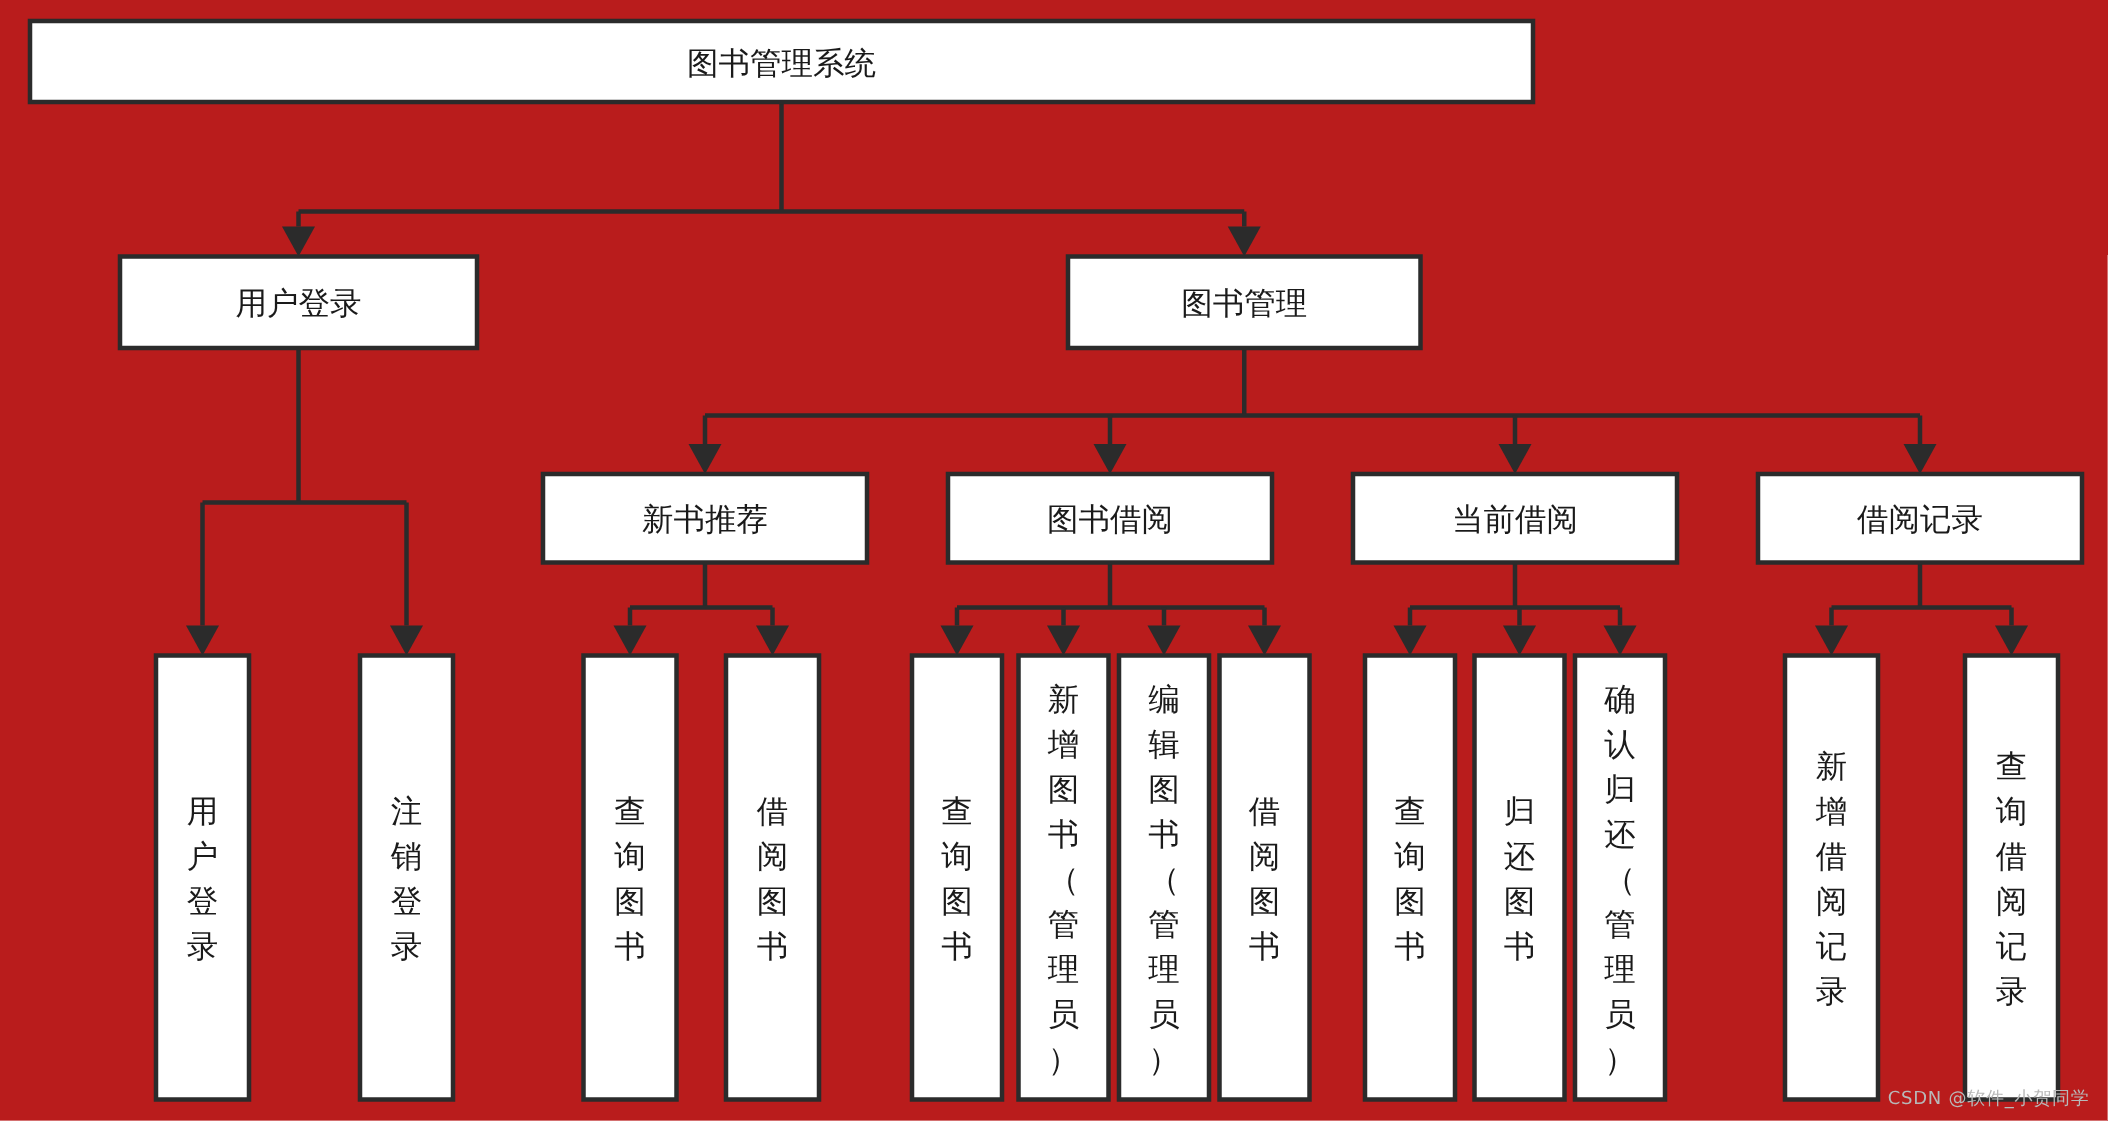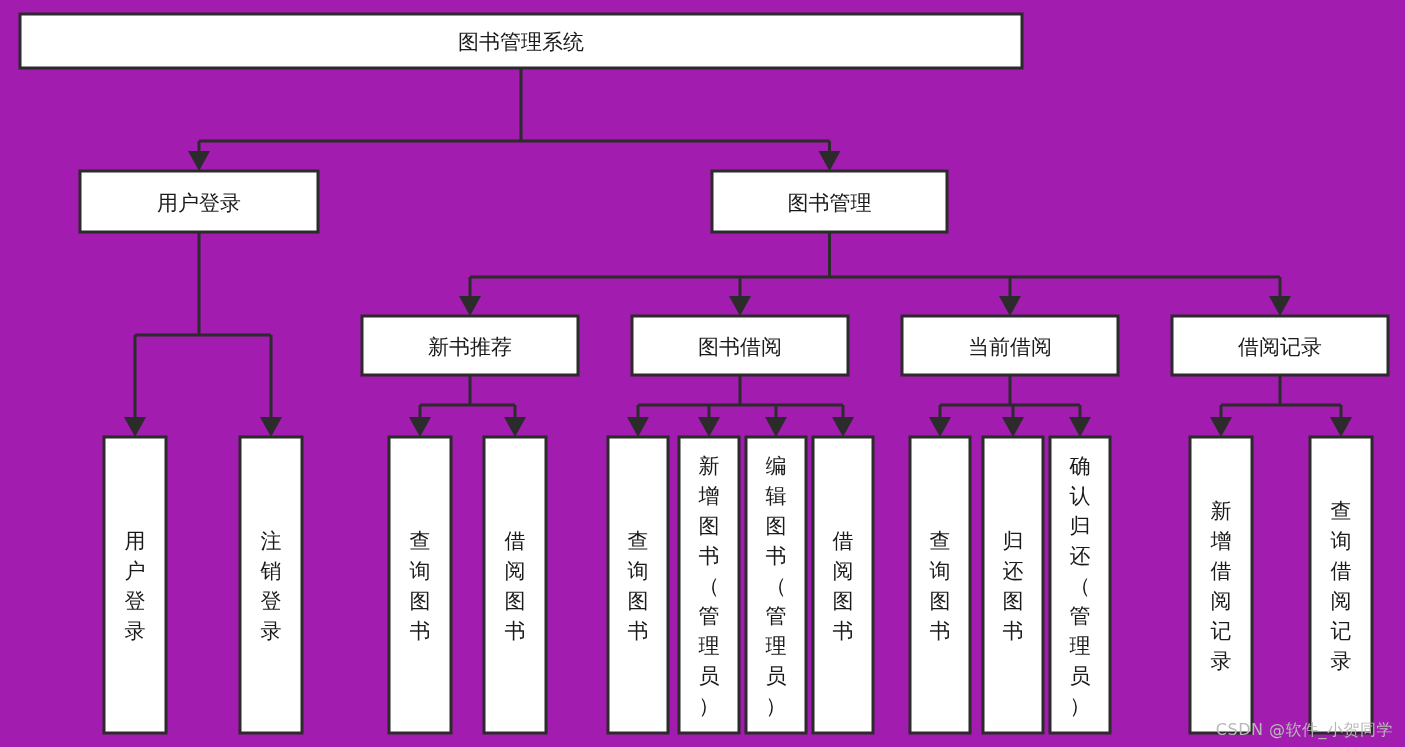--- a/index.html
+++ b/index.html
@@ -11,21 +11,21 @@
   body {
     width: 1405px;
     height: 747px;
     overflow: hidden;
     font-family: "DejaVu Sans", "Liberation Sans", sans-serif;
   }
   #diagram-root {
     position: relative;
     width: 1405px;
     height: 747px;
-    background: #a21caf;
+    background: #b91c1c;
   }
   svg#diagram-svg {
     position: absolute;
     left: 0;
     top: 0;
     width: 1405px;
     height: 747px;
     display: block;
   }
   .node-rect {
@@ -55,21 +55,21 @@
     font-family: "DejaVu Sans", "Liberation Sans", sans-serif;
     font-size: 21px;
     fill: #1a1a1a;
     text-anchor: middle;
   }
   .watermark-text {
     position: absolute;
     right: 12px;
     bottom: 6px;
     font-family: "DejaVu Sans", "Liberation Sans", sans-serif;
-    font-size: 16px;
+    font-size: 12px;
     color: #b8b8b8;
     white-space: nowrap;
     letter-spacing: 0.5px;
     pointer-events: none;
   }
 </style>
 </head>
 <body>
 
 <div id="diagram-root">

